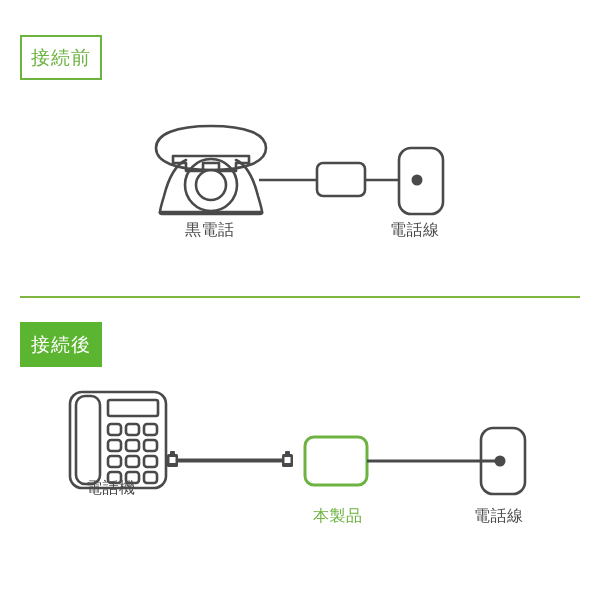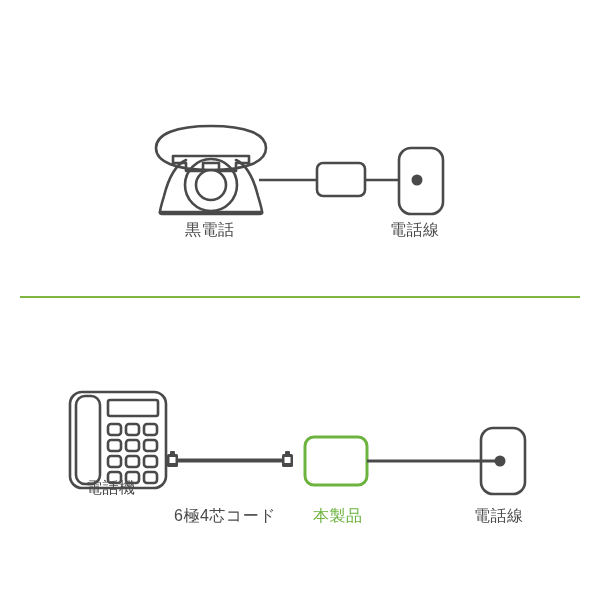--- a/index.html
+++ b/index.html
@@ -91,20 +91,21 @@
     width: 600px;
     height: 600px;
     pointer-events: none;
   }
 </style>
 </head>
 <body>
 
 <div id="diagram-root">
 
+  <div class="badge badge-outline">接続前</div>
 
   <svg class="svg-layer" viewBox="0 0 600 600">
 
     <g fill="none" stroke="#4a4a4a" stroke-width="2.6" stroke-linejoin="round" stroke-linecap="round">
 
       <path d="M156 148
                C156 134, 176 126, 211 126
                C246 126, 266 134, 266 148
                C266 162, 246 170, 211 170
                C176 170, 156 162, 156 148 Z"></path>
@@ -184,22 +185,22 @@
 
     <g>
       <rect x="481" y="428" width="44" height="66" rx="12" ry="12" fill="none" stroke="#4a4a4a" stroke-width="2.6"></rect>
       <circle cx="500" cy="461" r="5.5" fill="#4a4a4a" stroke="none"></circle>
     </g>
 
   </svg>
 
   <div class="divider"></div>
 
+  <div class="badge badge-filled">接続後</div>
 
   <div class="caption cap-kurodenwa">黒電話</div>
   <div class="caption cap-denwasen-1">電話線</div>
 
   <div class="caption cap-denwaki">電話機</div>
-  <div class="caption cap-code">6極4芯コード</div>
   <div class="caption cap-honseihin green">本製品</div>
   <div class="caption cap-denwasen-2">電話線</div>
 
 </div>
 
 </body></html>

